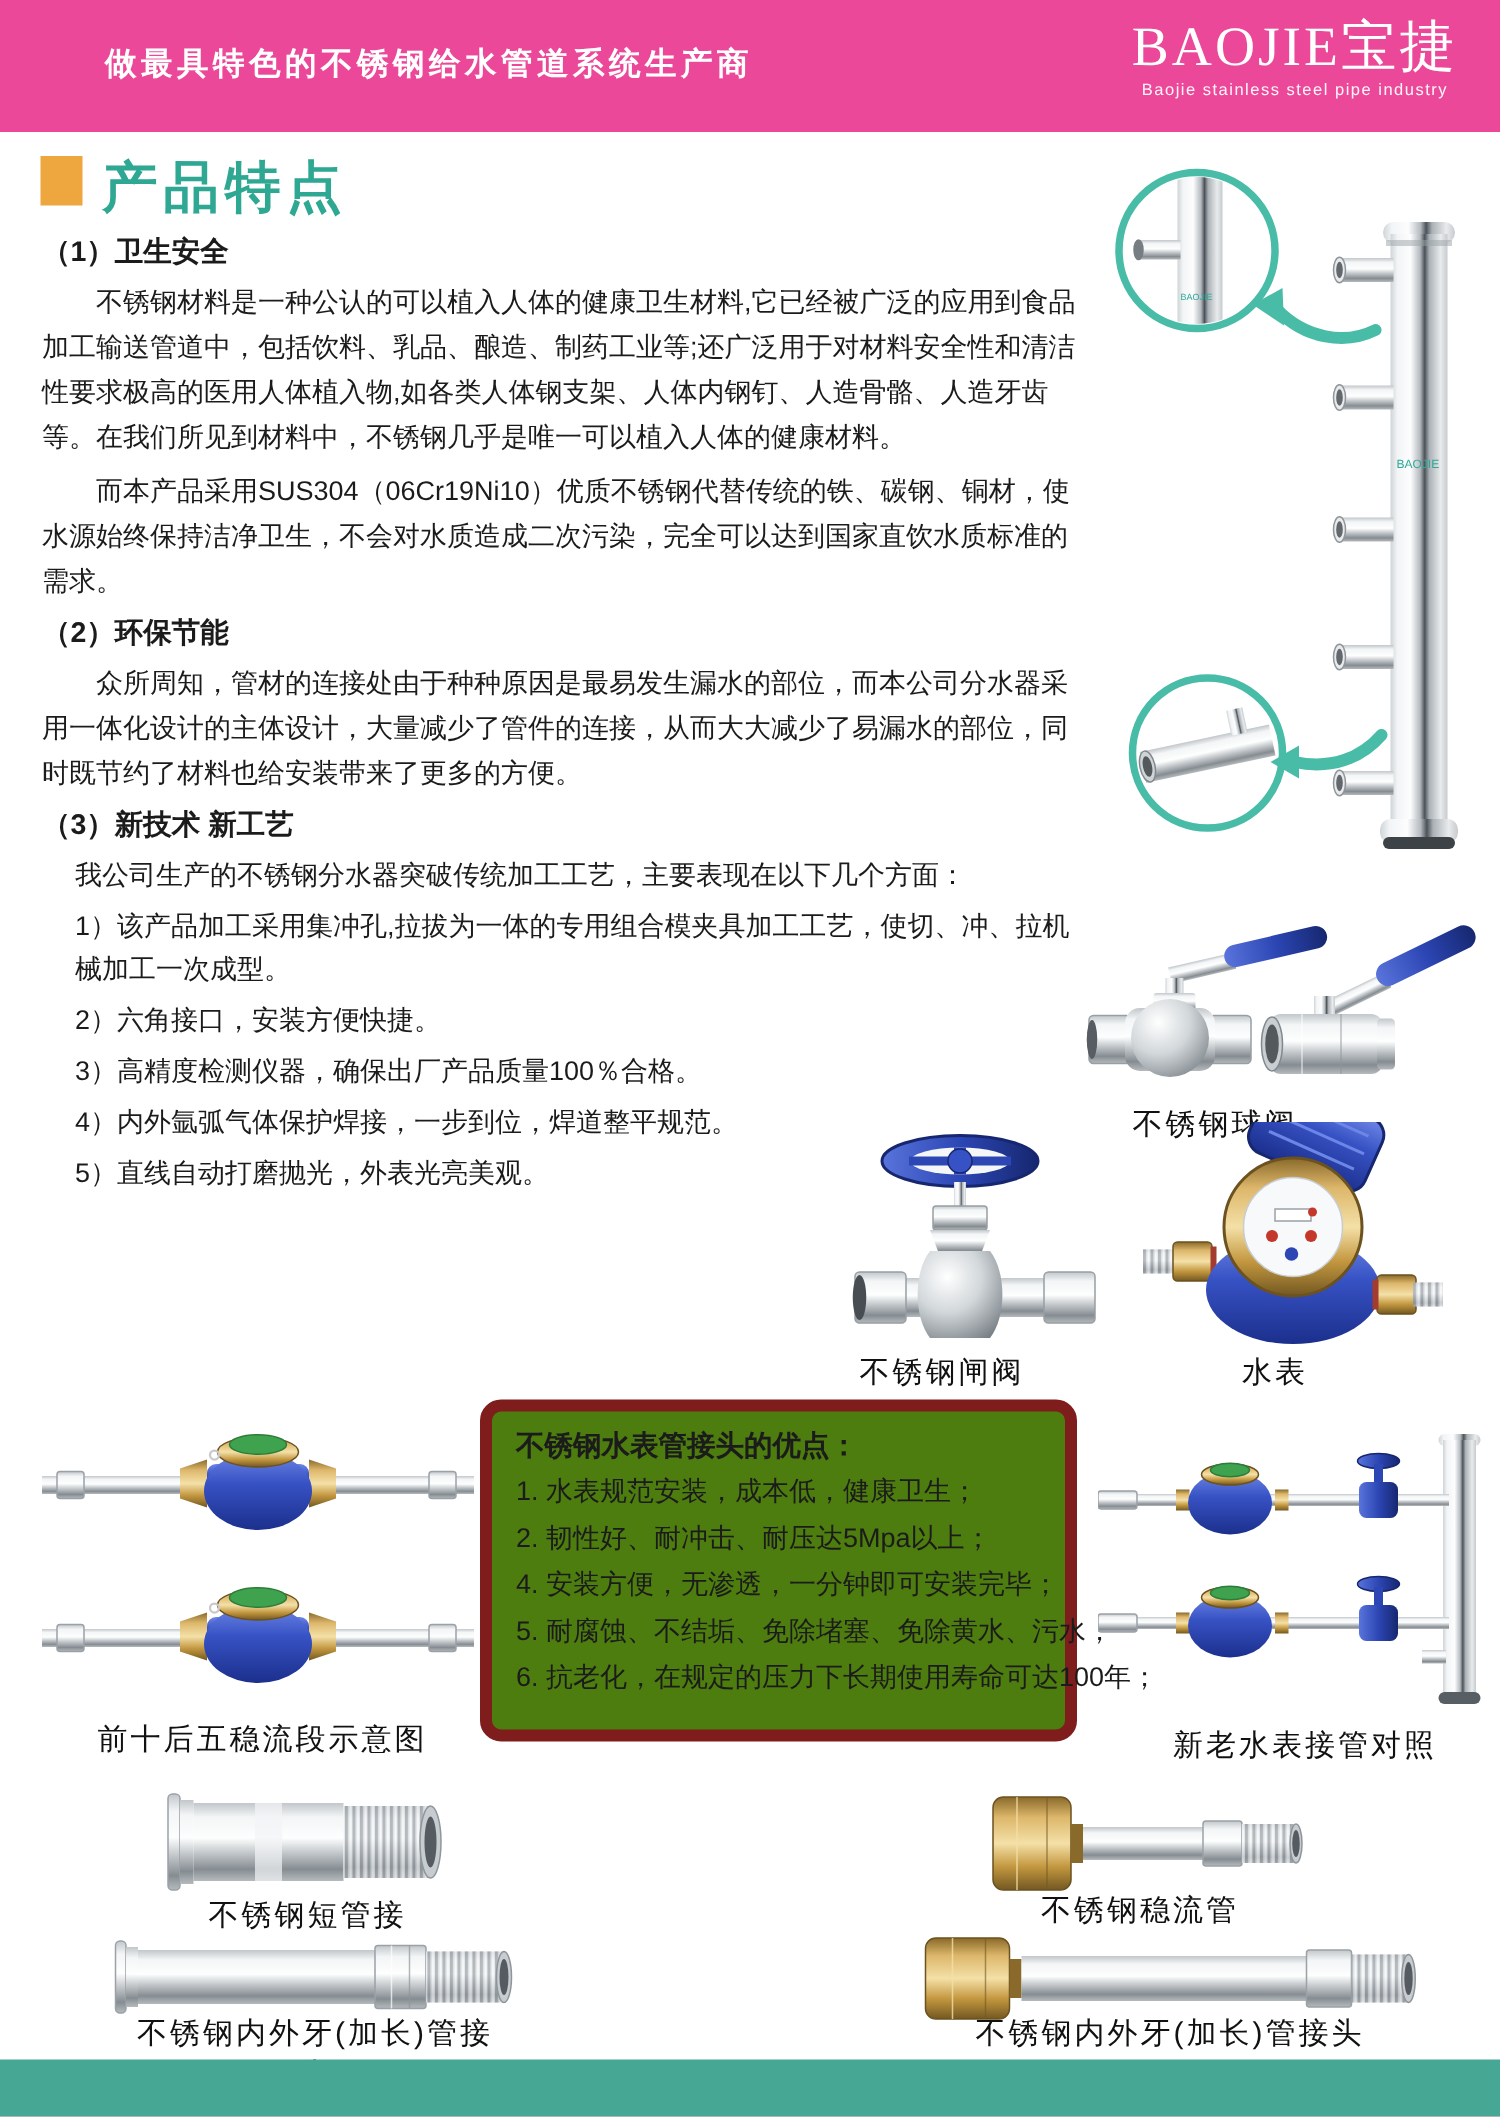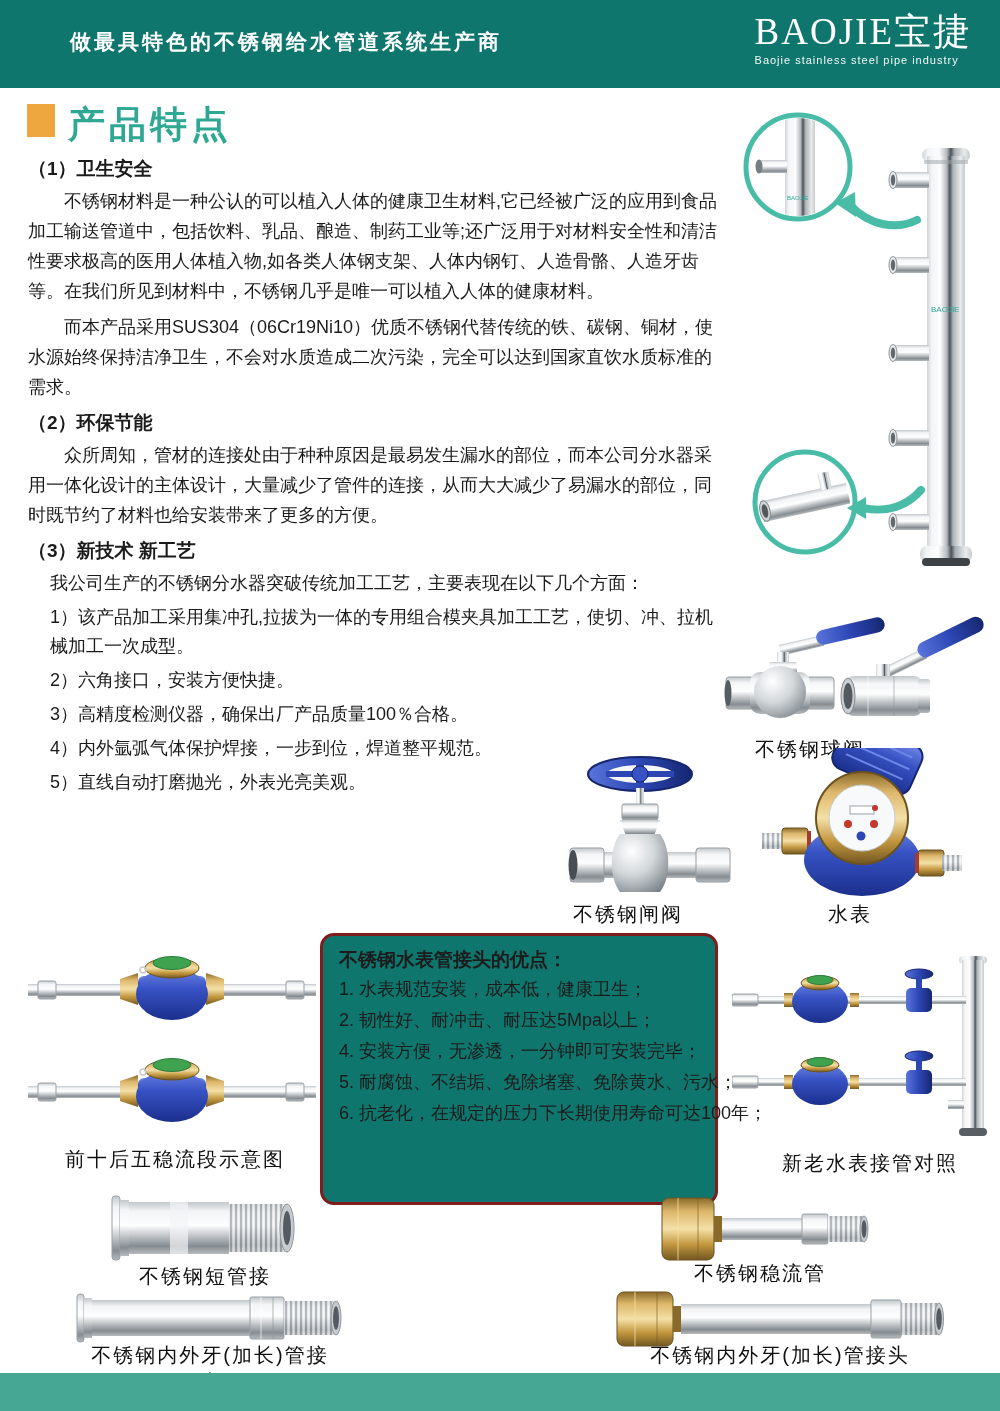--- a/index.html
+++ b/index.html
@@ -2,23 +2,23 @@
 <html><head>
 <meta charset="utf-8">
 <style>
   html,body{margin:0;padding:0;background:#888;}
   .page{
     position:relative;width:1000px;height:1411px;margin:0 auto;
     background:#ffffff;overflow:hidden;
     font-family:"Liberation Sans","DejaVu Sans",sans-serif;color:#1b1b1b;
   }
   
-  .topbar{position:absolute;left:0;top:0;width:1000px;height:88px;background:#0f766e;}
+  .topbar{position:absolute;left:0;top:0;width:1000px;height:88px;background:#ec4899;}
   .slogan{position:absolute;left:70px;top:28px;font-size:21px;font-weight:bold;color:#ffffff;letter-spacing:3px;}
-  .logo{position:absolute;right:28px;top:12px;text-align:left;color:#ffffff;}
+  .logo{position:absolute;right:28px;top:12px;text-align:center;color:#ffffff;}
   .logo-main{font-family:"Liberation Serif","DejaVu Serif",serif;font-size:37px;letter-spacing:2px;line-height:40px;}
   .logo-sub{font-size:11px;letter-spacing:1px;margin-top:2px;opacity:.95;}
   .bottombar{position:absolute;left:0;top:1373px;width:1000px;height:38px;background:#46A894;}
 
   
   .title-sq{position:absolute;left:27px;top:104px;width:28px;height:33px;background:#EEA63F;}
   .page-title{position:absolute;left:68px;top:100px;font-size:37px;font-weight:600;color:#2FA893;letter-spacing:4px;}
 
   
   .textcol{position:absolute;left:28px;top:150px;width:692px;font-size:18px;line-height:30px;}
@@ -30,22 +30,22 @@
 
   
   .figcap{position:absolute;font-size:20px;color:#111;letter-spacing:2px;text-align:center;}
 
   
   .fig{position:absolute;}
   .fig svg{display:block;width:100%;height:100%;}
 
   
   .advbox{
-    position:absolute;left:320px;top:933px;width:398px;height:272px;
-    border:3px solid #7f1d1d;border-radius:14px;background:#0f766e;box-sizing:border-box;
+    position:absolute;left:320px;top:933px;width:398px;height:228px;
+    border:8px solid #7f1d1d;border-radius:14px;background:#4d7c0f;box-sizing:border-box;
     padding:10px 14px 0 16px;
   }
   .adv-title{font-size:19px;font-weight:600;line-height:28px;}
   .adv-item{font-size:18px;line-height:31px;white-space:nowrap;}
 </style>
 </head>
 <body>
 
 <svg width="0" height="0" style="position:absolute" aria-hidden="true">
   <defs>

